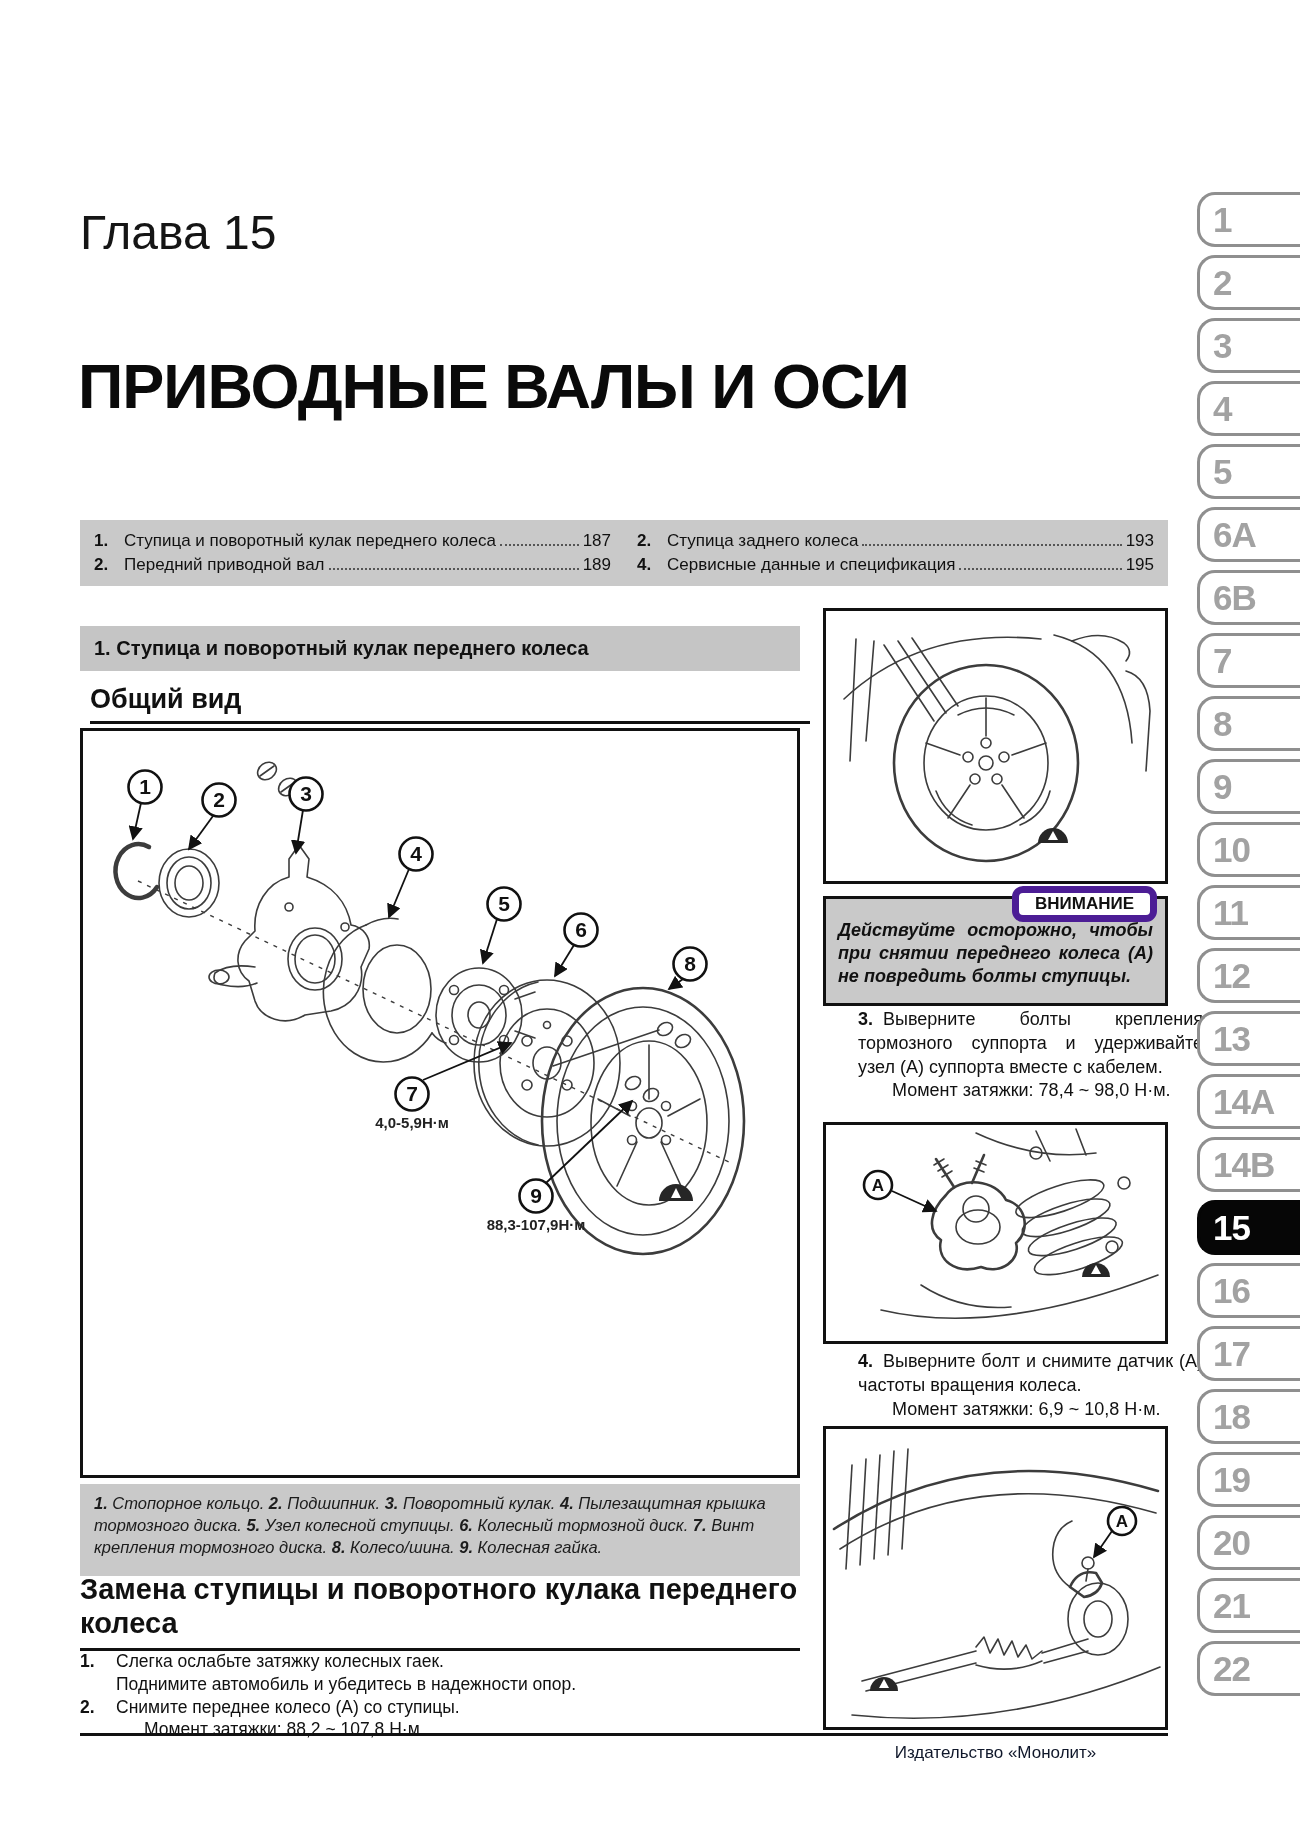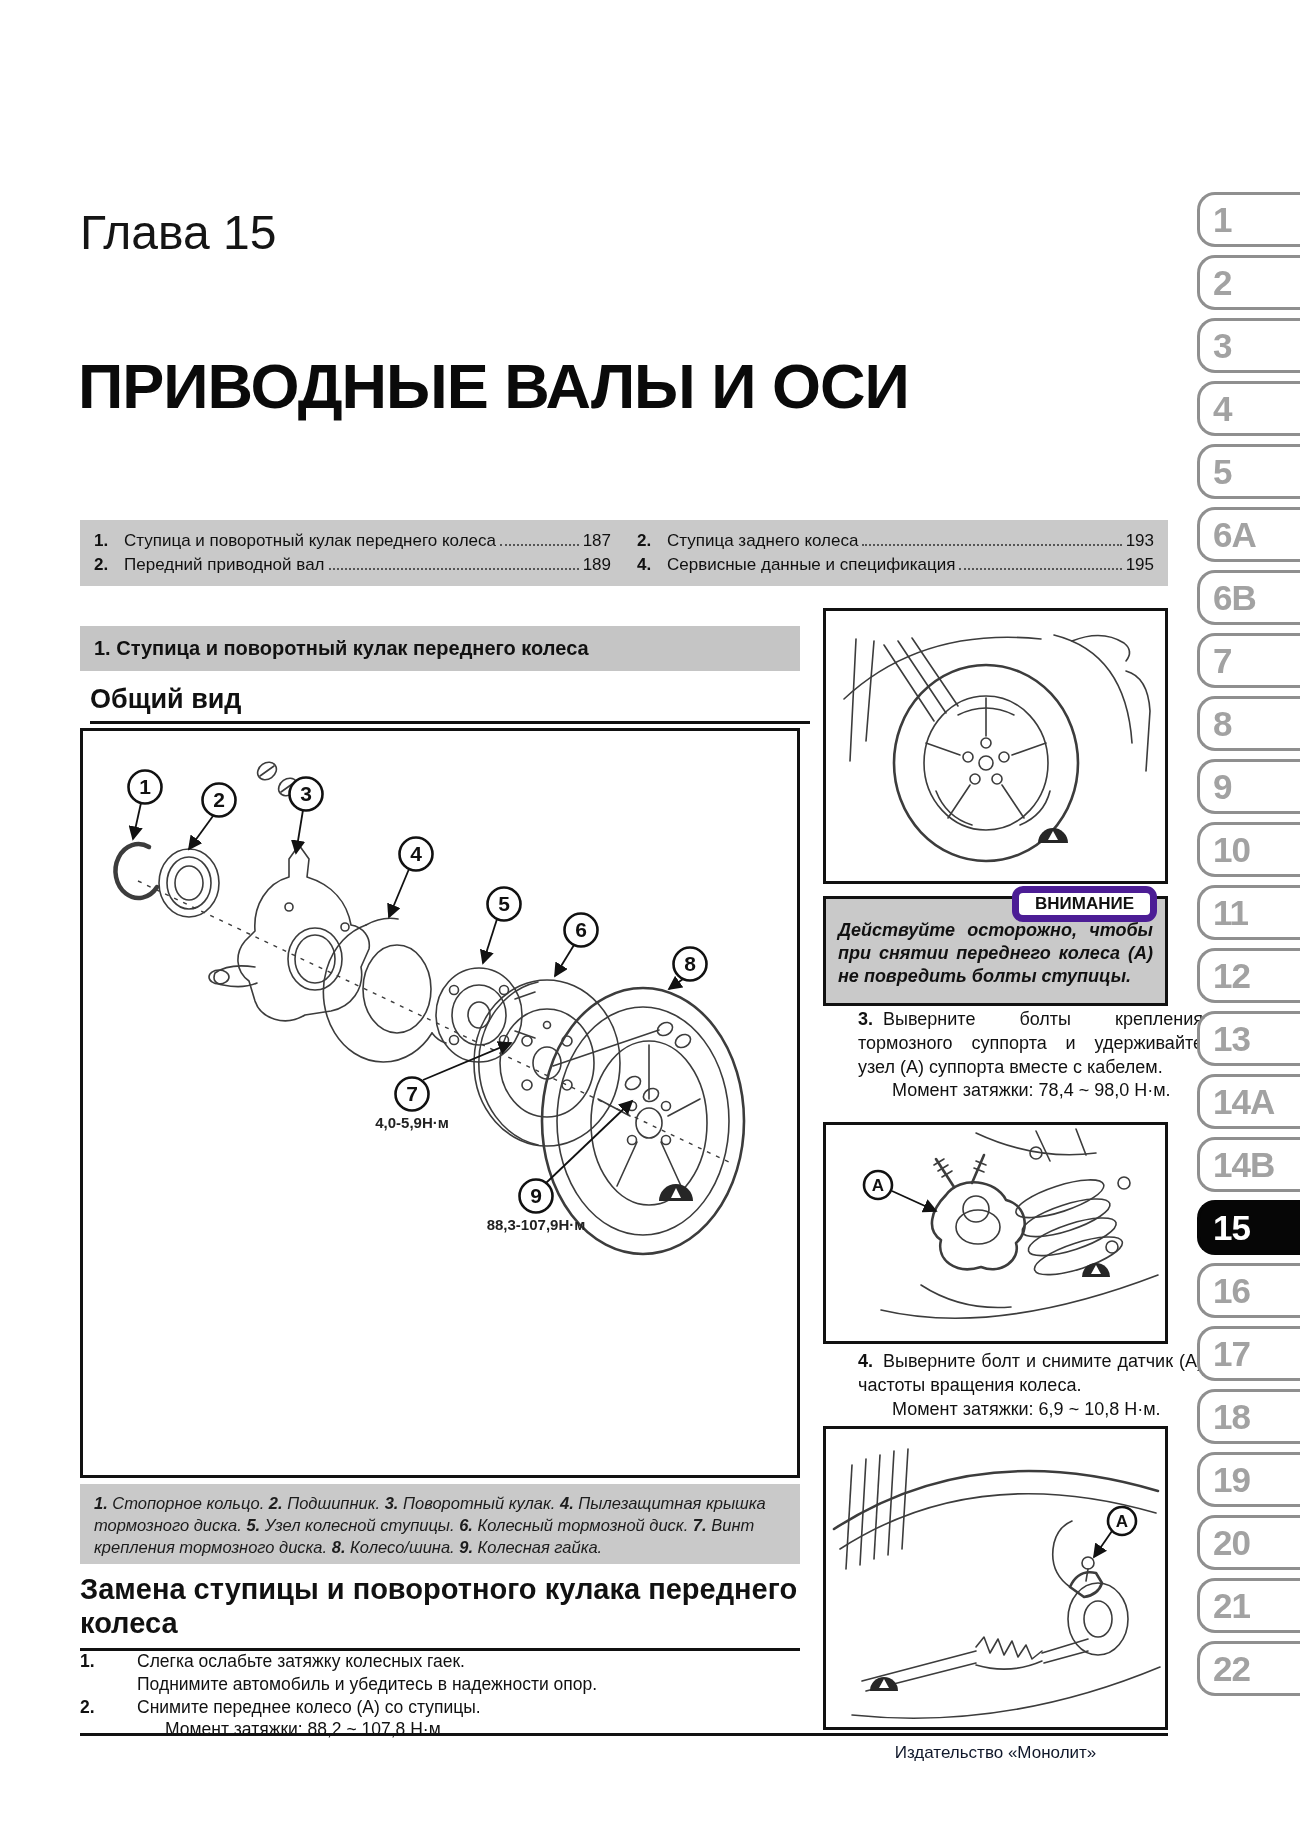--- a/index.html
+++ b/index.html
@@ -21,30 +21,30 @@
                display:flex;align-items:center;padding-left:14px;box-sizing:border-box;
                font-size:20px;font-weight:700;}
   .overview-title{position:absolute;left:80px;top:684px;width:720px;font-size:27px;font-weight:700;
                   border-bottom:3px solid #111;padding-bottom:6px;margin-left:10px;}
   
   .figbox{position:absolute;border:3px solid #111;background:#fff;box-sizing:border-box;}
   #fig-main{left:80px;top:728px;width:720px;height:750px;}
   #fig-wheel{left:823px;top:608px;width:345px;height:276px;}
   #fig-caliper{left:823px;top:1122px;width:345px;height:222px;}
   #fig-sensor{left:823px;top:1426px;width:345px;height:304px;}
-  .caption{position:absolute;left:80px;top:1484px;width:720px;height:80px;background:#c9c9c9;
+  .caption{position:absolute;left:80px;top:1484px;width:720px;height:92px;background:#c9c9c9;
            box-sizing:border-box;padding:9px 14px;font-size:16.5px;font-style:italic;line-height:1.32;color:#1c1c1c;}
   .cap-num{font-weight:800;}
   
   .replace-title{position:absolute;left:80px;top:1572px;width:720px;font-size:29px;font-weight:800;
                  line-height:1.18;border-bottom:3px solid #111;padding-bottom:8px;}
   .steps{position:absolute;left:80px;top:1650px;width:720px;font-size:17.5px;line-height:1.3;}
   .step{display:flex;}
   .step-num{flex:0 0 36px;font-weight:700;}
-  .step-body{flex:1;margin-left:21px;}
+  .step-body{flex:1;}
   .torque{padding-left:28px;}
   
   .warnbox{position:absolute;left:823px;top:896px;width:345px;height:110px;background:#c9c9c9;
            border:3px solid #111;box-sizing:border-box;}
   .warn-tab{position:absolute;top:-13px;right:8px;background:#fff;border:7px solid #4c1d95;border-radius:11px;
             padding:1px 16px;font-size:17px;font-weight:800;}
   .warn-text{padding:20px 12px 8px 12px;font-size:18px;font-weight:700;font-style:italic;
              text-align:justify;line-height:1.28;}
   .rc-step{position:absolute;left:823px;width:345px;font-size:18px;line-height:1.32;text-align:justify;margin-left:35px;}
   #rc-step3{top:1008px;}

